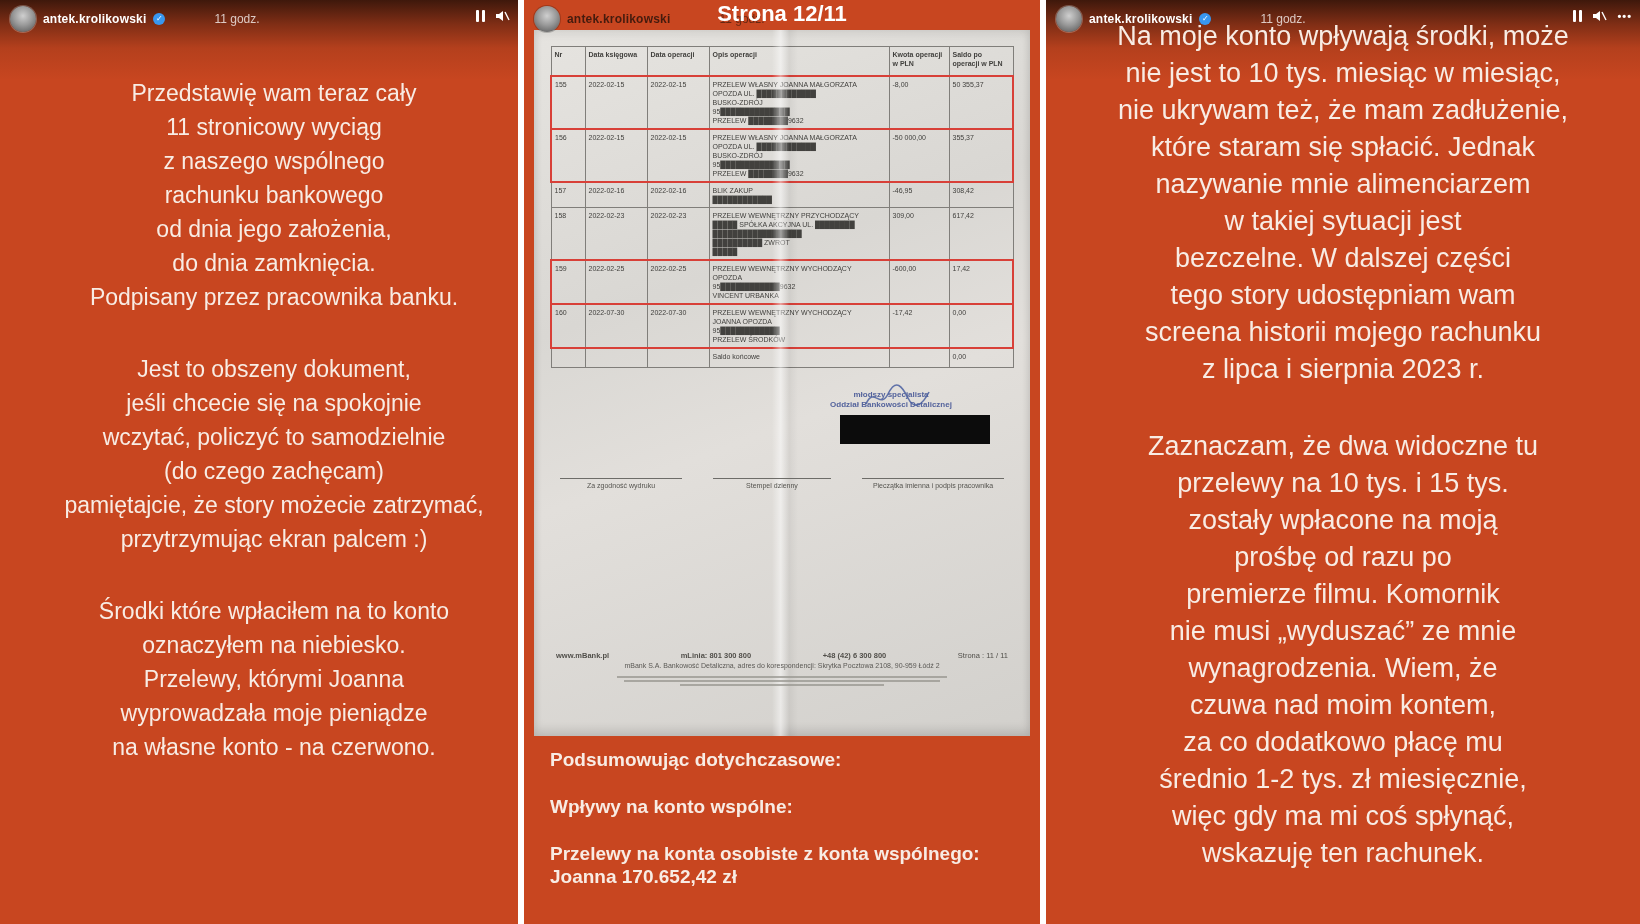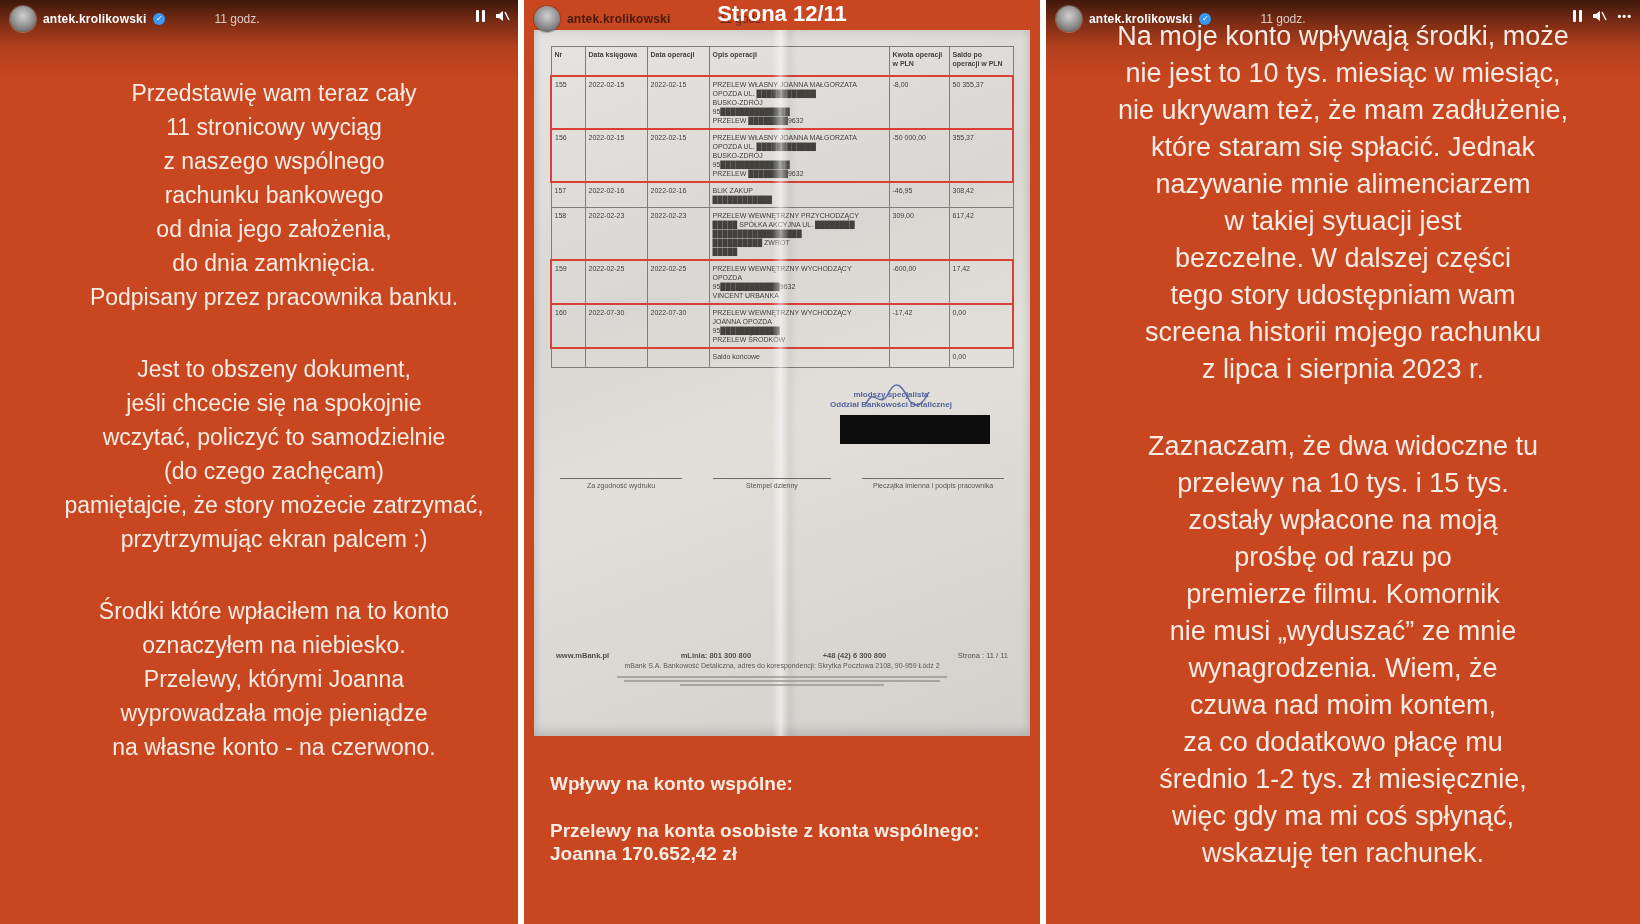--- a/index.html
+++ b/index.html
@@ -272,20 +272,21 @@
         <div class="pfline2">mBank S.A. Bankowość Detaliczna, adres do korespondencji: Skrytka Pocztowa 2108, 90-959 Łódź 2</div>
         <div class="fineprint">
             <i></i>
             <i></i>
             <i></i>
           </div>
       </div>
     </div>
 
     <div class="summary">
+      <div>Podsumowując dotychczasowe:</div>
       <div class="sgap"></div>
       <div>Wpływy na konto wspólne:</div>
       <div class="sgap"></div>
       <div>Przelewy na konta osobiste z konta wspólnego:</div>
       <div class="lines">Joanna 170.652,42 zł</div>
     </div>
   </section>
 
   <div class="gap"></div>
 

